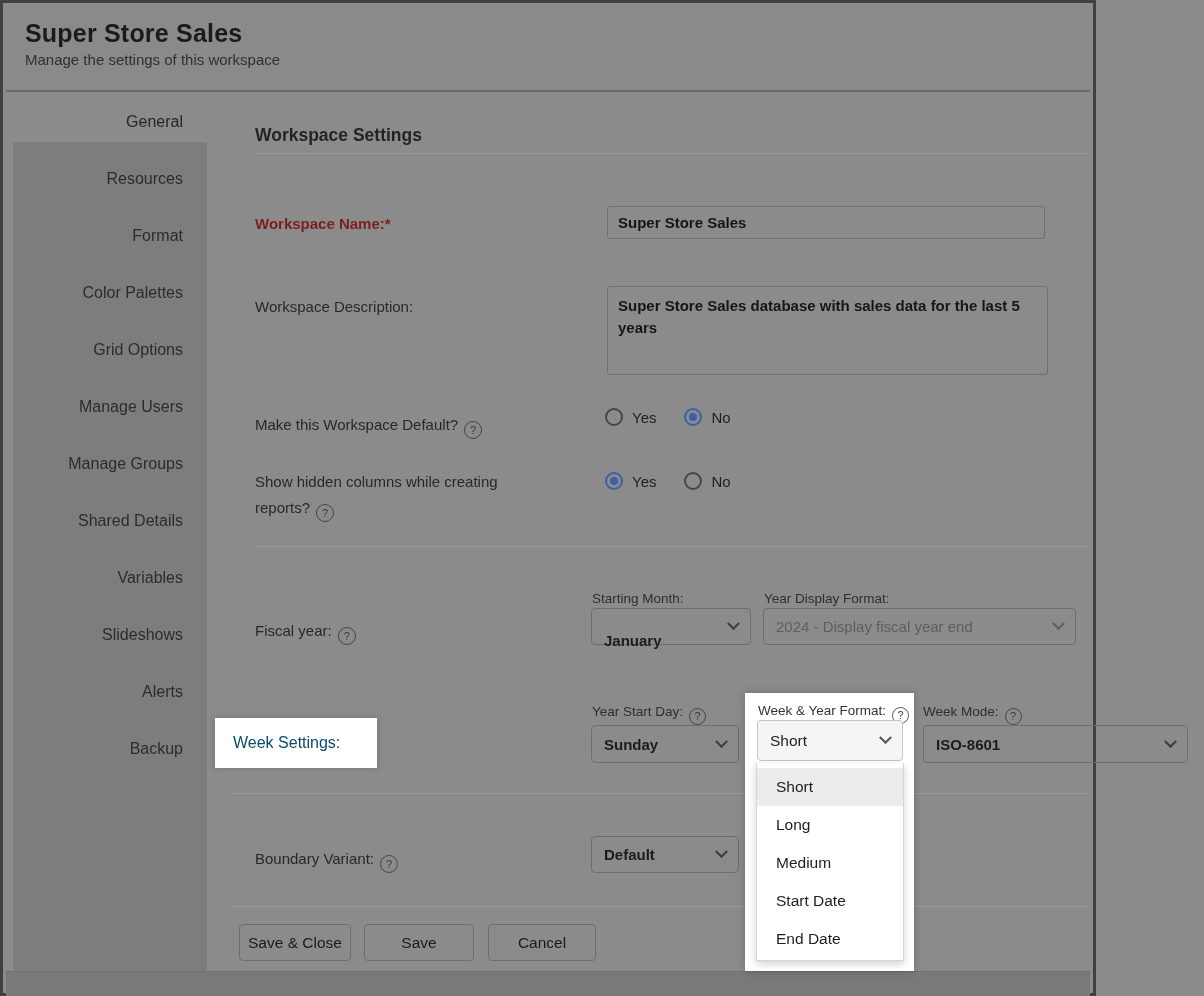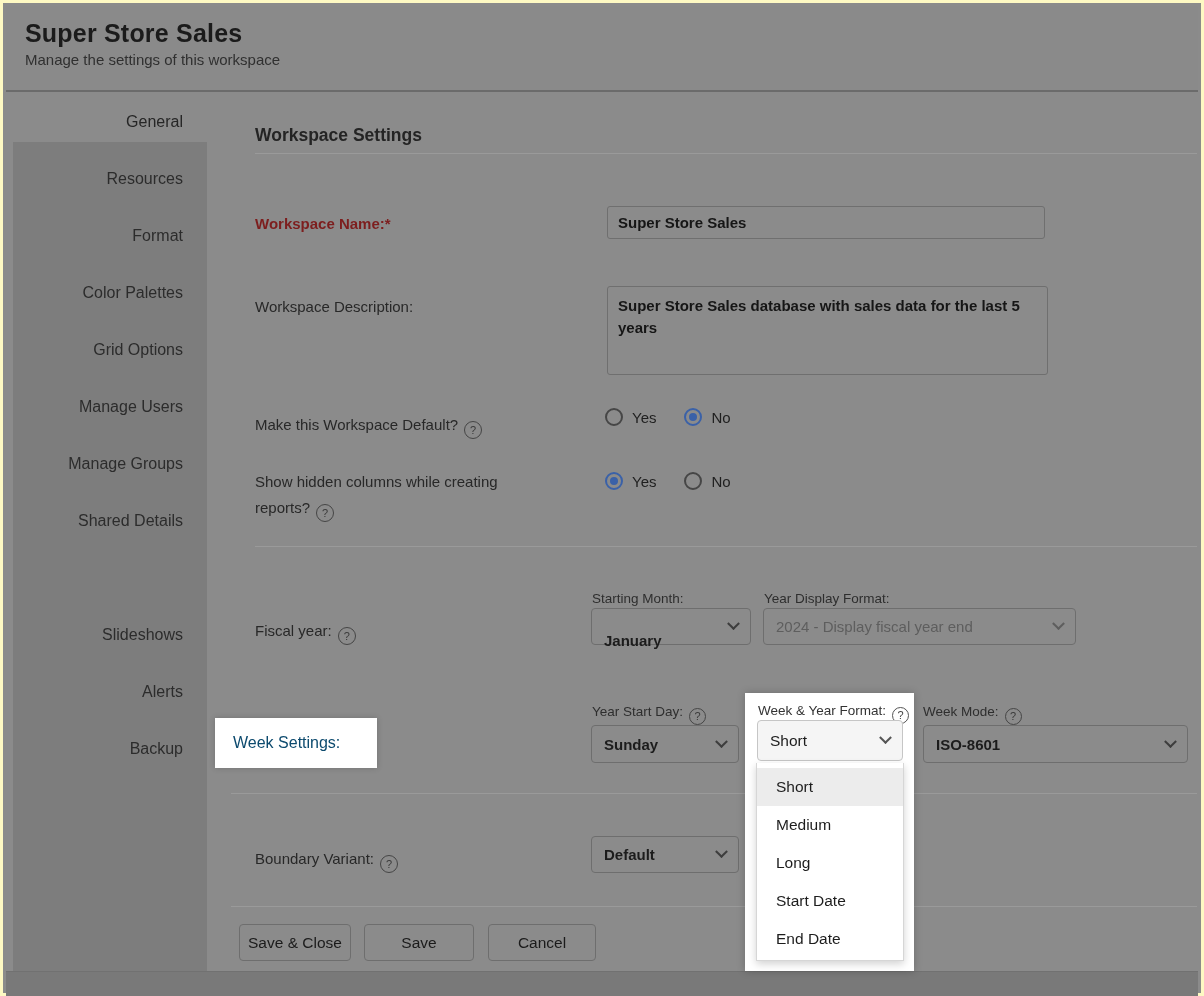--- a/index.html
+++ b/index.html
@@ -4,22 +4,22 @@
 <style>
   * { margin:0; padding:0; box-sizing:border-box; }
   html,body { width:1204px; height:996px; }
   body {
     font-family:"Liberation Sans", sans-serif;
     background:#8b8b8b;
     position:relative;
     overflow:hidden;
   }
   #frame {
-    position:absolute; left:0; top:0; width:1204px; height:996px;
-    border:3px solid #fef9c3;
+    position:absolute; left:0; top:0; width:1096px; height:996px;
+    border:3px solid #404040;
   }
   
   .header {
     position:absolute; left:3px; top:3px; right:3px; height:86px;
     background:#8a8a8a; border-bottom:2px solid #6b6b6b; padding:13px 0 0 19px;
   }
   .header h1 { font-size:25px; font-weight:bold; color:#1b1b1b; letter-spacing:.2px; }
   .header .sub { font-size:15px; color:#303030; margin-top:3px; }
   
   .side-panel {
@@ -142,20 +142,23 @@
     </div>
   <div class="side-item" style="top:375px;">
       <span>Manage Users</span>
     </div>
   <div class="side-item" style="top:432px;">
       <span>Manage Groups</span>
     </div>
   <div class="side-item" style="top:489px;">
       <span>Shared Details</span>
     </div>
+  <div class="side-item" style="top:546px;">
+      <span>Variables</span>
+    </div>
   <div class="side-item" style="top:603px;">
       <span>Slideshows</span>
     </div>
   <div class="side-item" style="top:660px;">
       <span>Alerts</span>
     </div>
   <div class="side-item" style="top:717px;">
       <span>Backup</span>
     </div>
 
@@ -254,20 +257,20 @@
   <div class="wyf-spot">
     <div class="slabel">
       <span>Week &amp; Year Format:</span><span class="qicon" style="width:17px;height:17px;">?</span>
     </div>
     <div class="wyf-sel">
       <span class="val" style="flex:1;">Short</span>
       <span class="chev"></span>
     </div>
     <div class="wyf-list">
       <div class="wyf-opt hl">Short</div>
+      <div class="wyf-opt">Long</div>
       <div class="wyf-opt">Medium</div>
-      <div class="wyf-opt">Long</div>
       <div class="wyf-opt">Start Date</div>
       <div class="wyf-opt">End Date</div>
     </div>
   </div>
 
 </div>
 
 </body></html>

